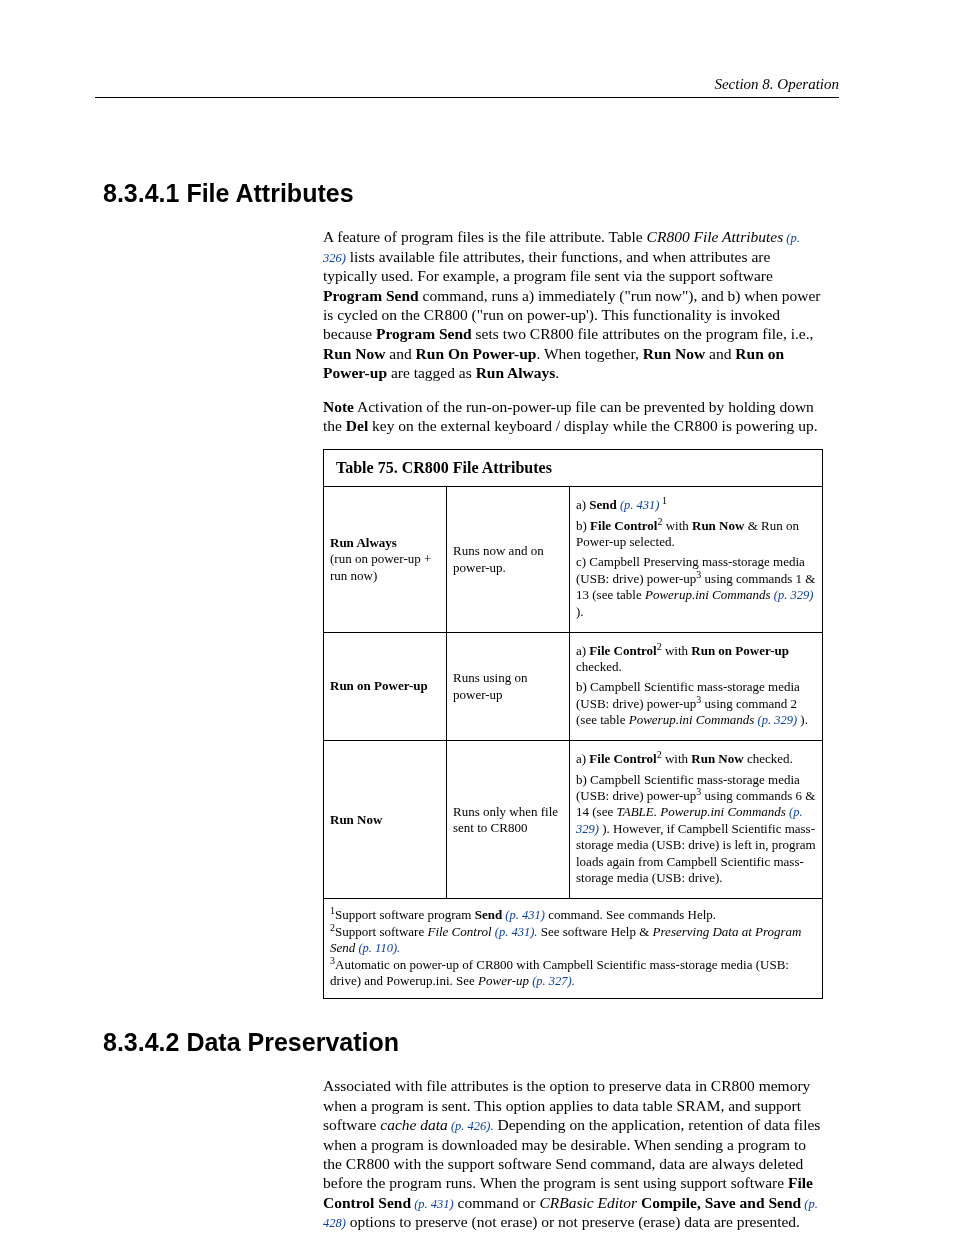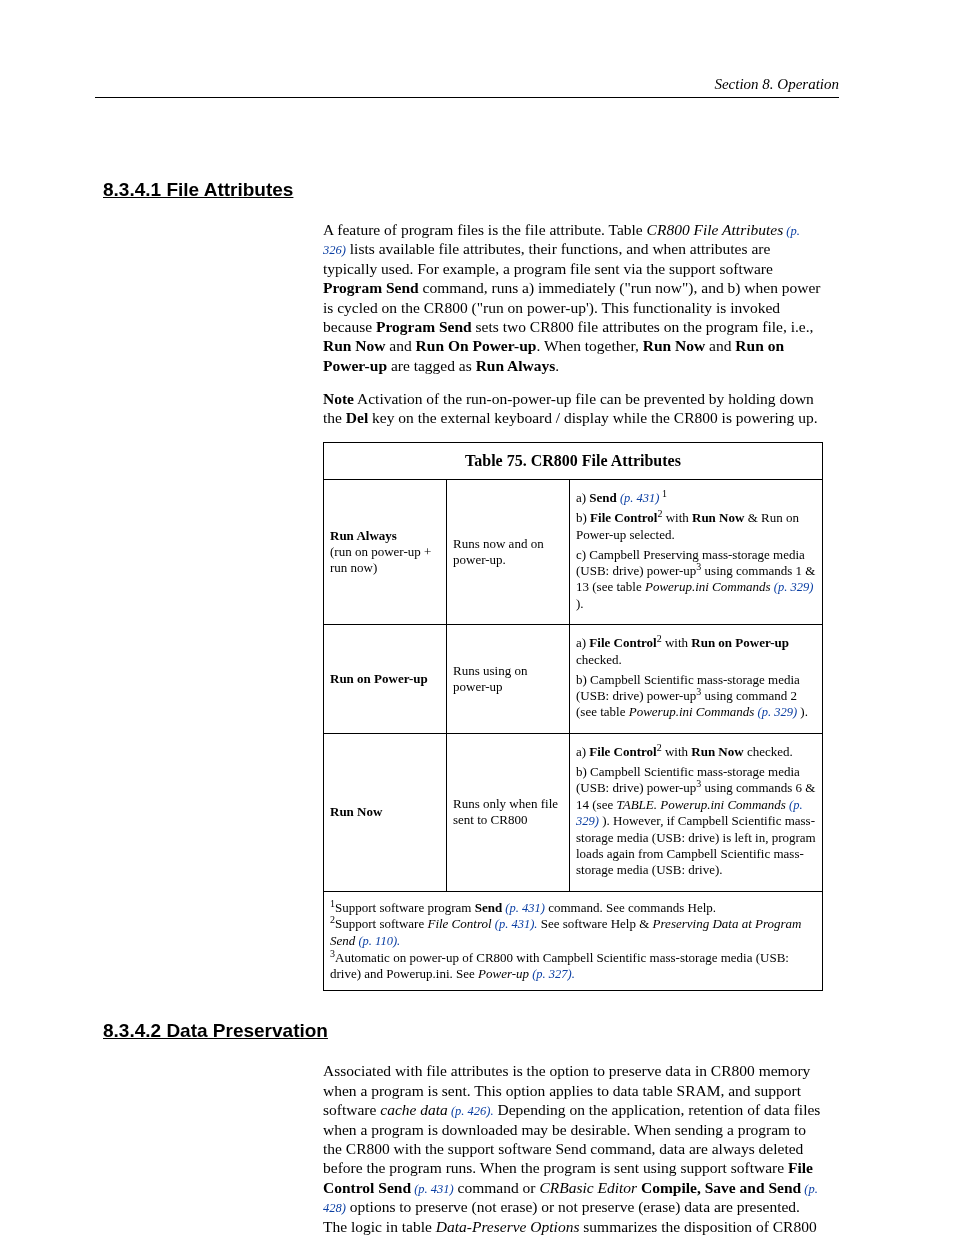--- a/index.html
+++ b/index.html
@@ -23,23 +23,22 @@
     font-style: italic;
     font-size: 15px;
     padding-bottom: 3px;
     border-bottom: 1px solid #000;
     margin-bottom: 80px;
     text-align: right;
   }
   .heading {
     font-family: Arial, Helvetica, sans-serif;
     font-weight: bold;
-    font-size: 19px;
+    font-size: 25px;
     margin: 0 0 18px 8px;
-    text-decoration: underline;
   }
   .body-block {
     margin-left: 228px;
     margin-right: 16px;
   }
   .para { margin: 0 0 14px 0; text-align: left; }
   .bold { font-weight: bold; }
   .ital { font-style: italic; }
   .link { color: #0b3fa3; font-style: italic; font-size: 12.5px; }
 
@@ -47,22 +46,22 @@
     border-collapse: collapse;
     width: 100%;
     margin: 6px 0 28px 0;
     font-size: 13px;
     line-height: 1.25;
   }
   table.attr caption {
     caption-side: top;
     font-weight: bold;
     font-size: 16px;
-    text-align: center;
-    padding: 8px 0 8px 0;
+    text-align: left;
+    padding: 8px 0 8px 12px;
     border-top: 1.5px solid #000;
     border-left: 1.5px solid #000;
     border-right: 1.5px solid #000;
   }
   table.attr th, table.attr td {
     border: 1px solid #000;
     padding: 8px 6px;
     vertical-align: middle;
     text-align: left;
   }

